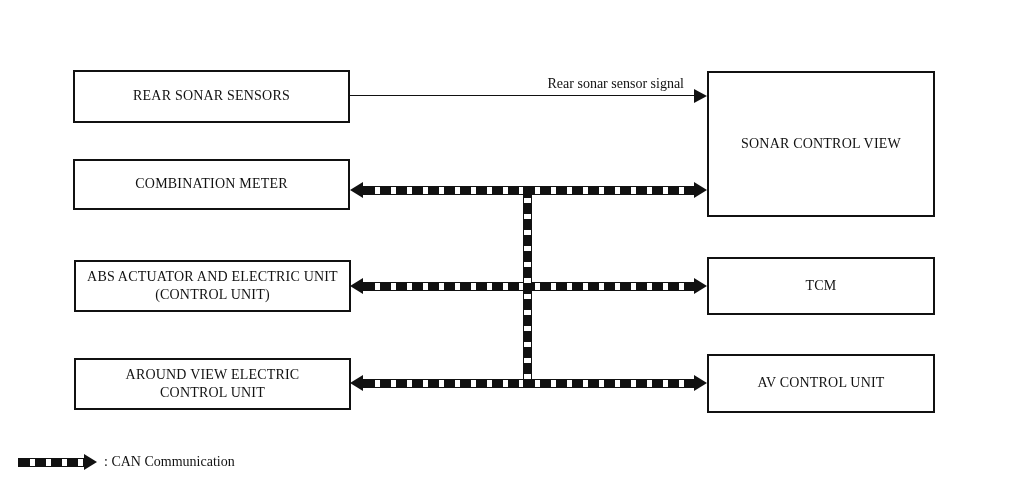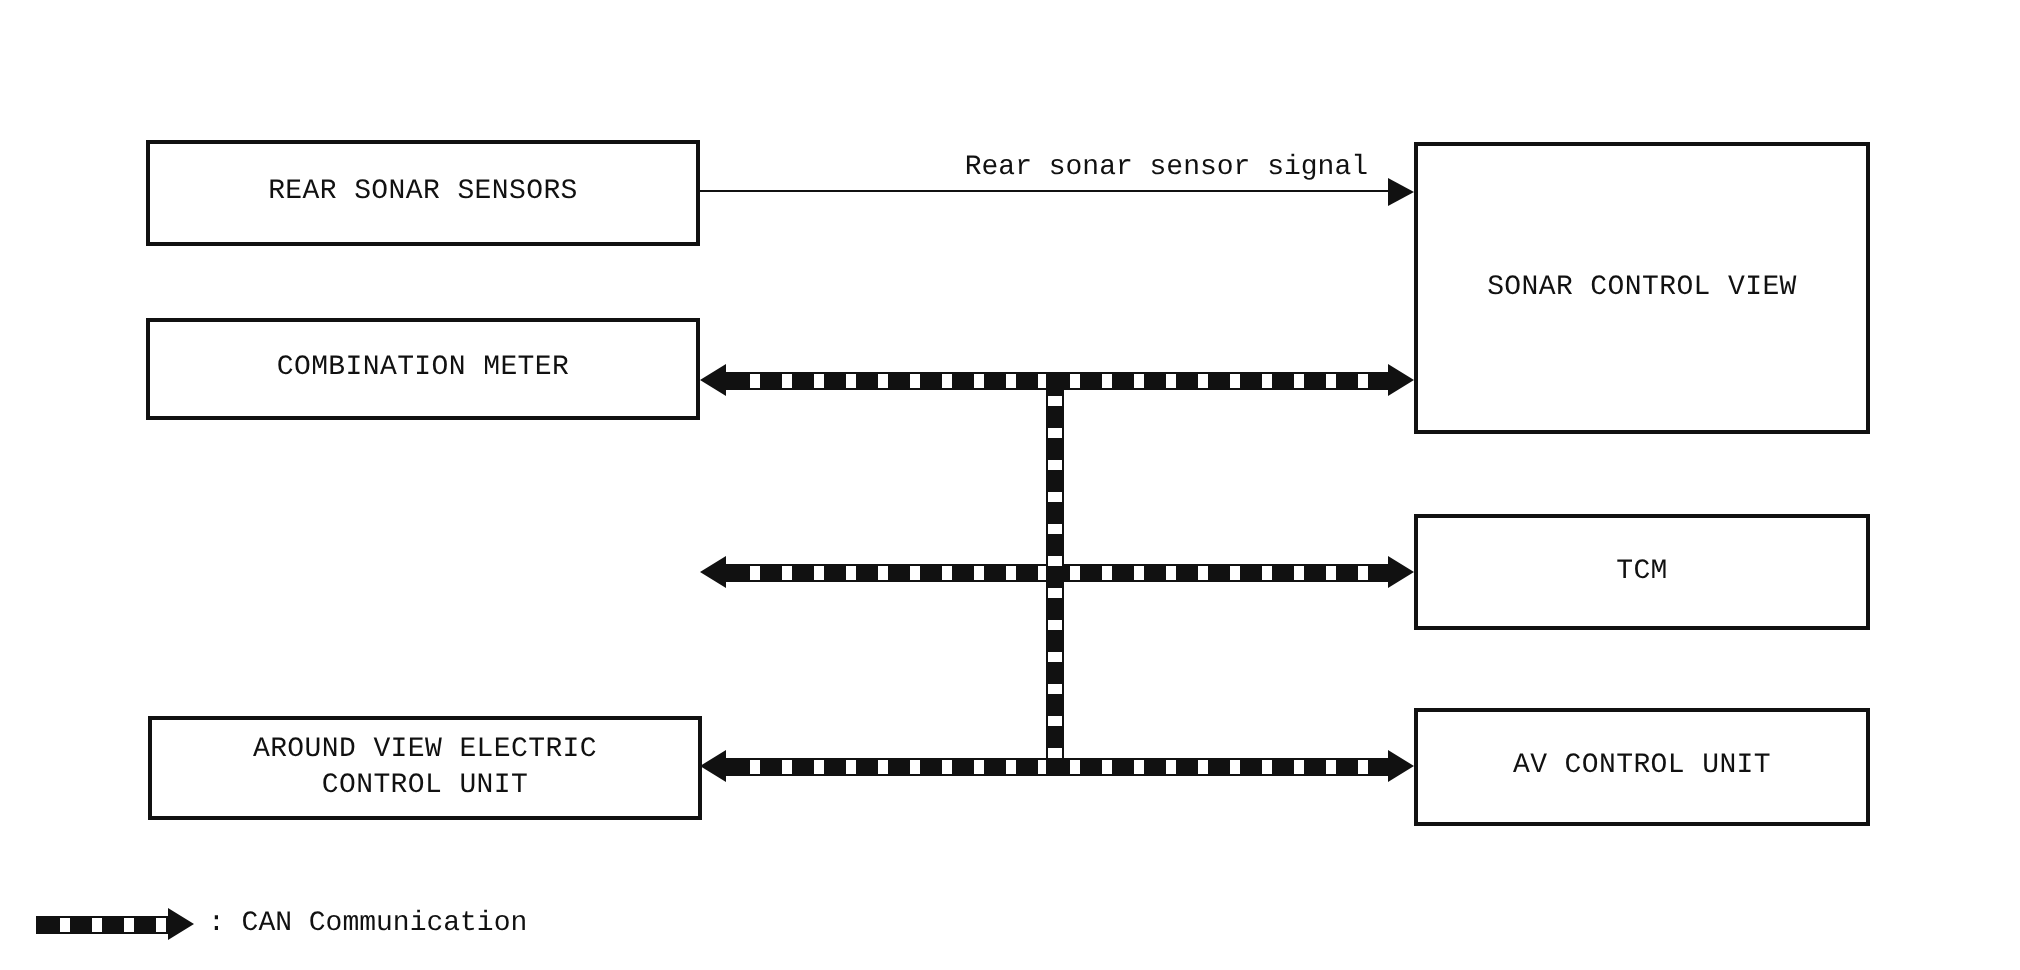--- a/index.html
+++ b/index.html
@@ -1,21 +1,21 @@
 <!DOCTYPE html>
 <html><head>
 <meta charset="utf-8">
 <style>
   html, body { margin: 0; padding: 0; background: #ffffff; }
   .canvas {
     position: relative;
     width: 1010px;
     height: 485px;
     background: #ffffff;
-    font-family: Liberation Mono, monospace;
+    font-family: Liberation Serif, serif;
     color: #111111;
     overflow: hidden;
   }
   .box {
     position: absolute;
     box-sizing: border-box;
     border: 2px solid #111111;
     background: #ffffff;
     display: flex;
     align-items: center;
@@ -109,20 +109,22 @@
     text-align: center;
   }
 </style>
 </head>
 <body>
 
 <div class="canvas">
 
   <div class="box b-rear">REAR SONAR SENSORS</div>
   <div class="box b-comb">COMBINATION METER</div>
+  <div class="box b-abs">ABS ACTUATOR AND ELECTRIC UNIT
+(CONTROL UNIT)</div>
   <div class="box b-avm">AROUND VIEW ELECTRIC
 CONTROL UNIT</div>
 
   <div class="box b-sonar">SONAR CONTROL VIEW</div>
   <div class="box b-avcu">AV CONTROL UNIT</div>
   <div class="box b-tcm">TCM</div>
 
   <div class="sig-label">Rear sonar sensor signal</div>
   <div class="sig-line"></div>
   <div class="sig-head"></div>

